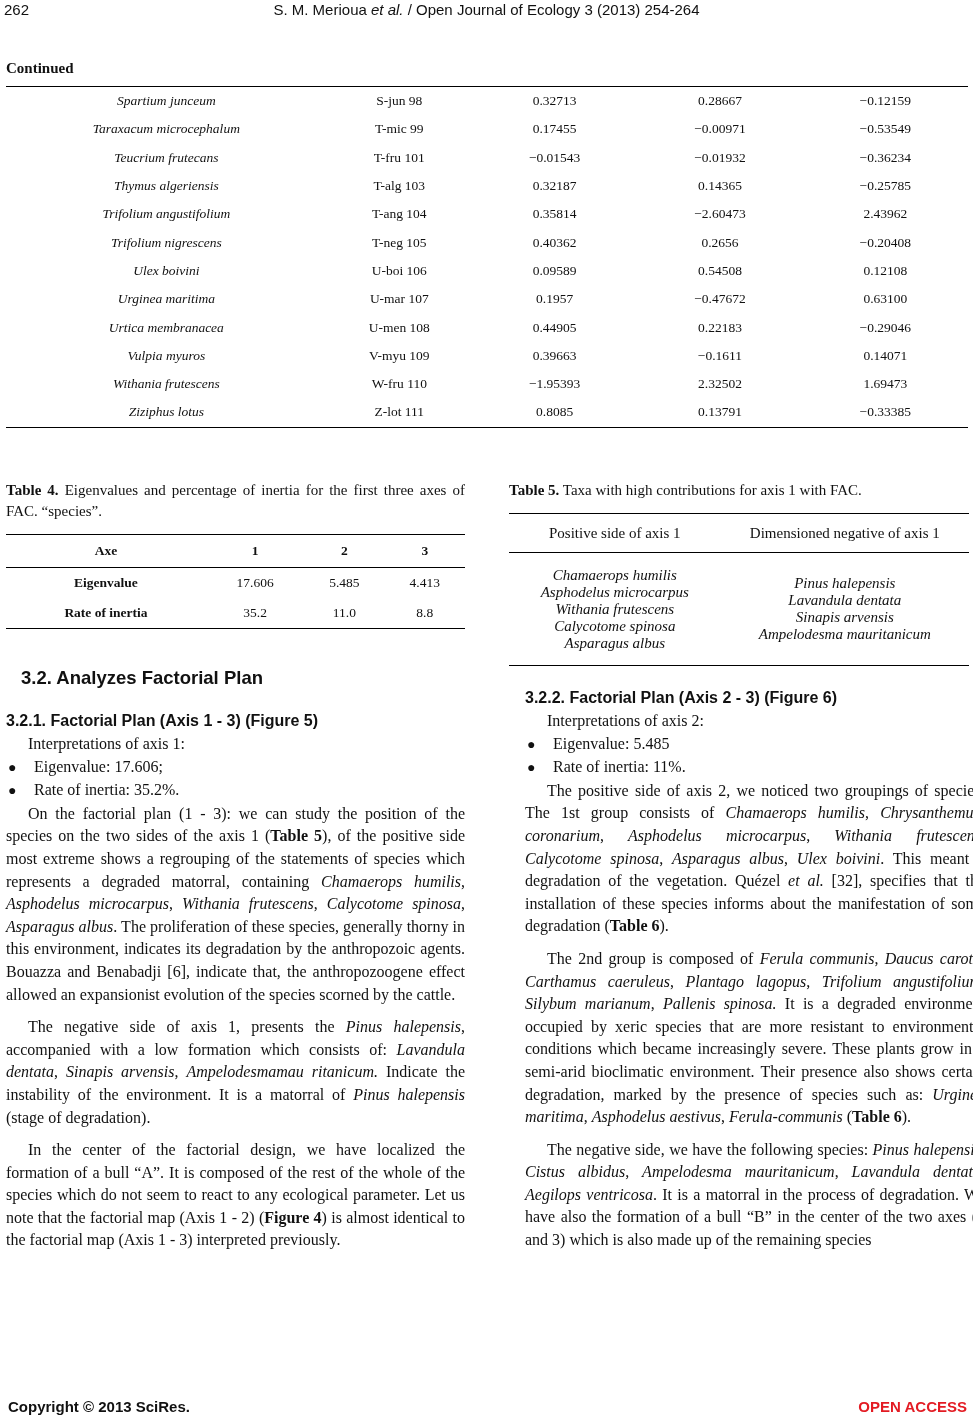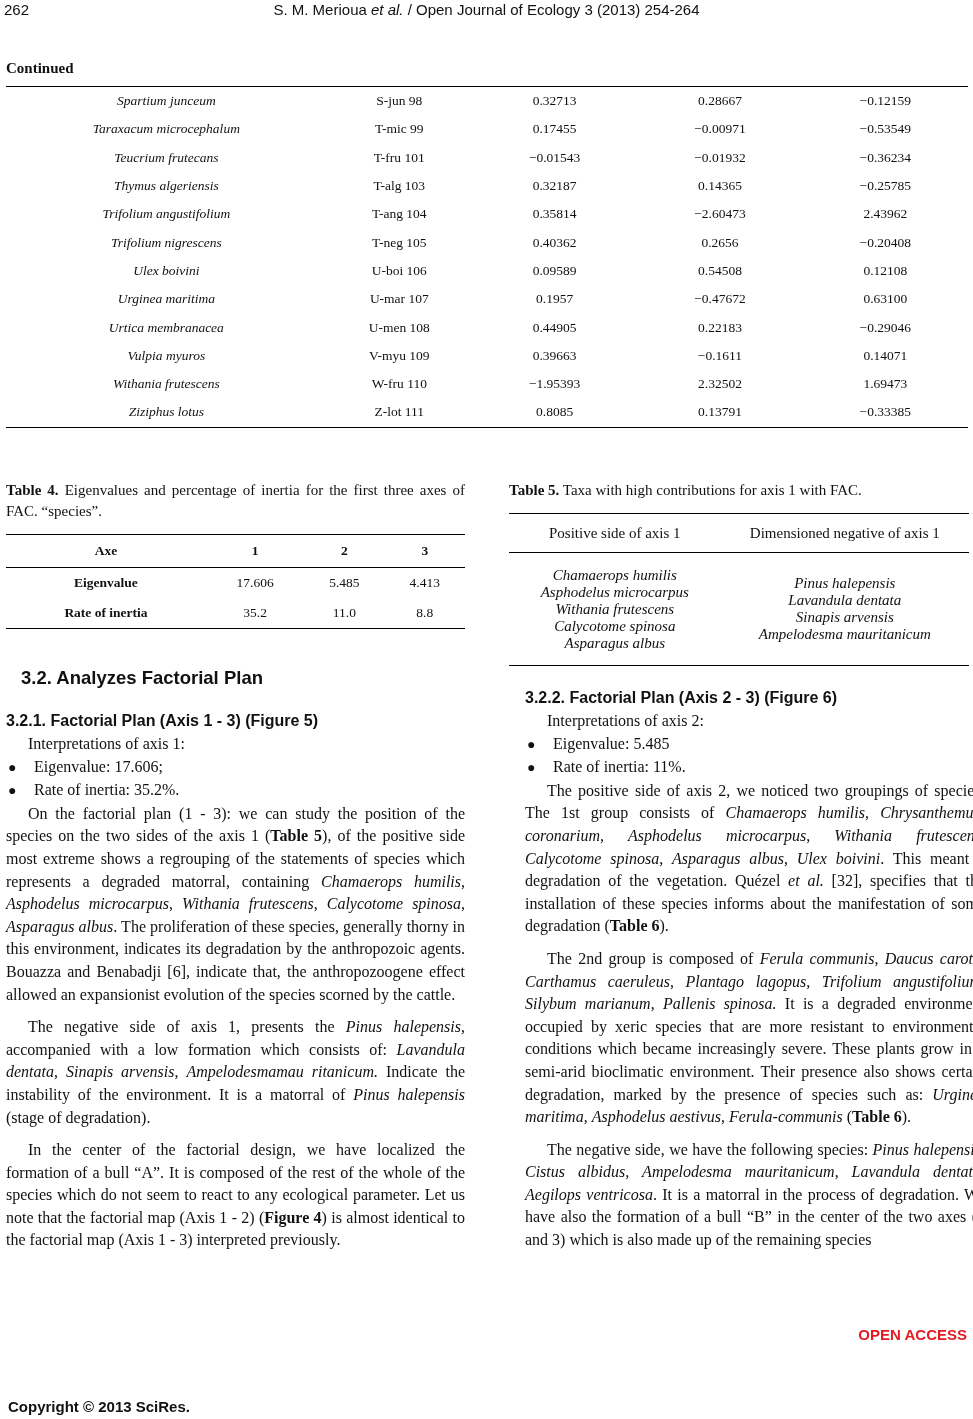--- a/index.html
+++ b/index.html
@@ -37,21 +37,21 @@
   .col { position: absolute; font-size: 16px; line-height: 22.6px; text-align: justify; }
   .col p { margin: 0; text-indent: 22px; }
   .col i { font-style: italic; }
   .col b { font-weight: bold; }
   .h2 { font-family: "Liberation Sans", "DejaVu Sans", sans-serif; font-weight: bold; font-size: 18.5px; margin: 15px; line-height: 26px; }
   .h3 { font-family: "Liberation Sans", "DejaVu Sans", sans-serif; font-weight: bold; font-size: 16px; margin: 0; line-height: 24px; }
   .bullet { display: flex; align-items: baseline; }
   .bullet .dot { width: 26px; font-size: 14px; padding-left: 2px; }
 
   .footer-left { position: absolute; left: 8px; top: 1398px; font-size: 15px; font-weight: bold; }
-  .footer-right { position: absolute; right: 6px; top: 1326px; font-size: 15px; font-weight: bold; color: #e31b23; }
+  .footer-right { position: absolute; right: 6px; top: 1398px; font-size: 15px; font-weight: bold; color: #e31b23; }
 </style>
 </head>
 <body>
 
 <div class="page-header">
   <span class="page-number sans">262</span>
   <div class="running-head sans"><span>S. M. Merioua </span><i>et al.</i><span> / Open Journal of Ecology 3 (2013) 254-264</span></div>
 </div>
 
 <div class="continued serif">Continued</div>

